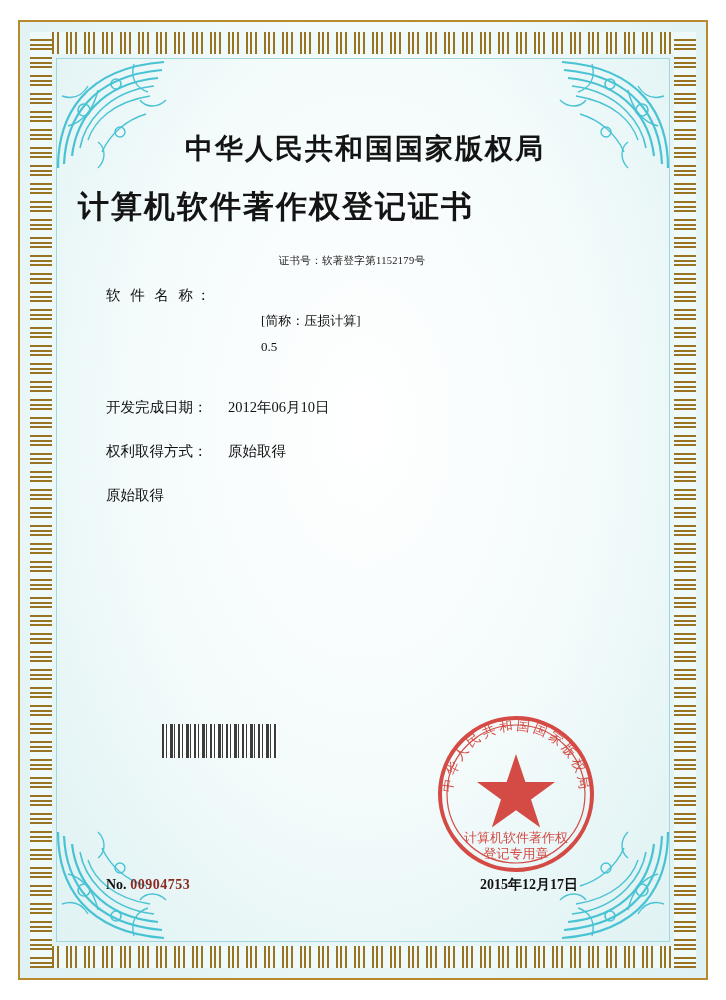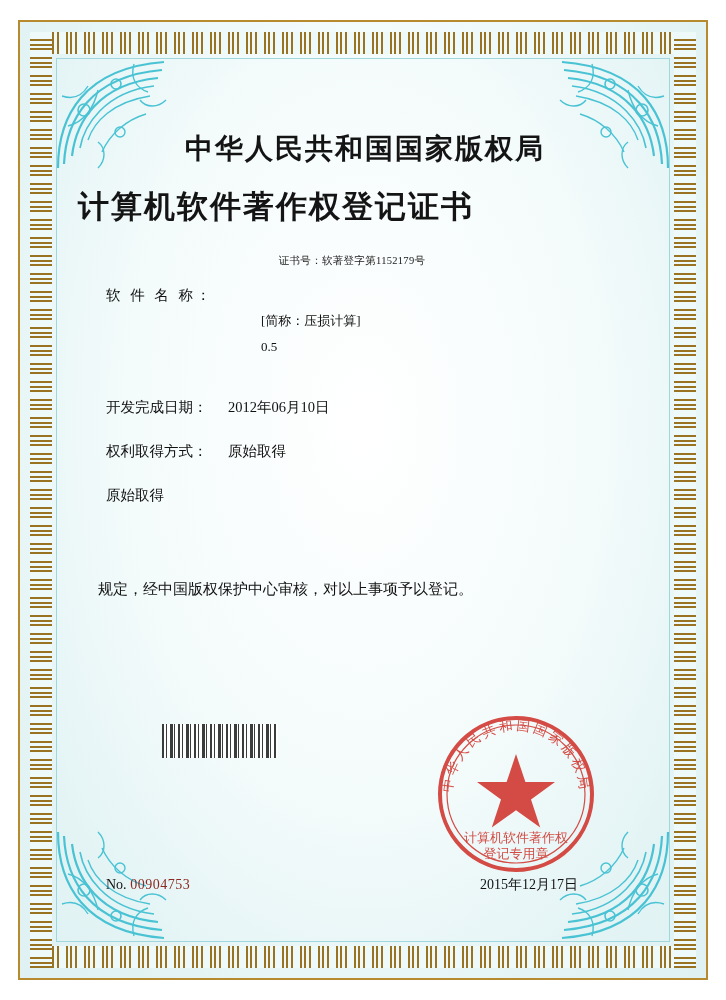--- a/index.html
+++ b/index.html
@@ -205,20 +205,21 @@
 
   
   .footer {
     position: absolute;
     left: 28px;
     right: 10px;
     top: 768px;
     display: flex;
     justify-content: space-between;
     align-items: baseline;
+    font-weight: bold;
   }
   .docno {
     font-size: 14px;
     color: #121212;
     font-family: "Liberation Serif", serif;
   }
   .docno .num { color: #8a2a22; letter-spacing: 0.5px; }
   .issuedate {
     font-size: 14px;
     color: #121212;
@@ -352,21 +353,20 @@
           <div class="lbl">权利取得方式：</div>
           <div class="val">原始取得</div>
         </div>
         <div class="row">
           <div class="val">原始取得</div>
         </div>
       </div>
 
       <div class="para">
         <span class="indent"></span><br>
-        <span>规定，经中国版权保护中心审核，对以上事项予以登记。</span>
       </div>
 
       <div class="barcode"></div>
 
       <div class="seal">
         <svg width="172" height="172" viewBox="0 0 172 172">
           <defs>
             <path id="sealArc" d="M 22 86 A 64 64 0 1 1 150 86"></path>
             <path id="sealArcIn" d="M 30 86 A 56 56 0 1 1 142 86"></path>
           </defs>

